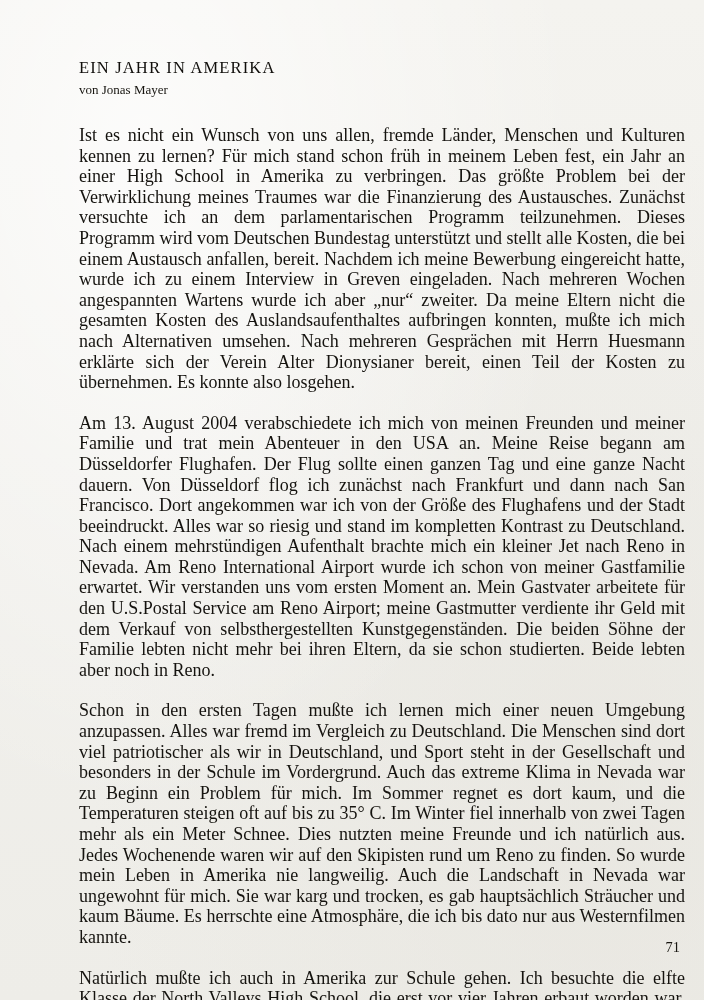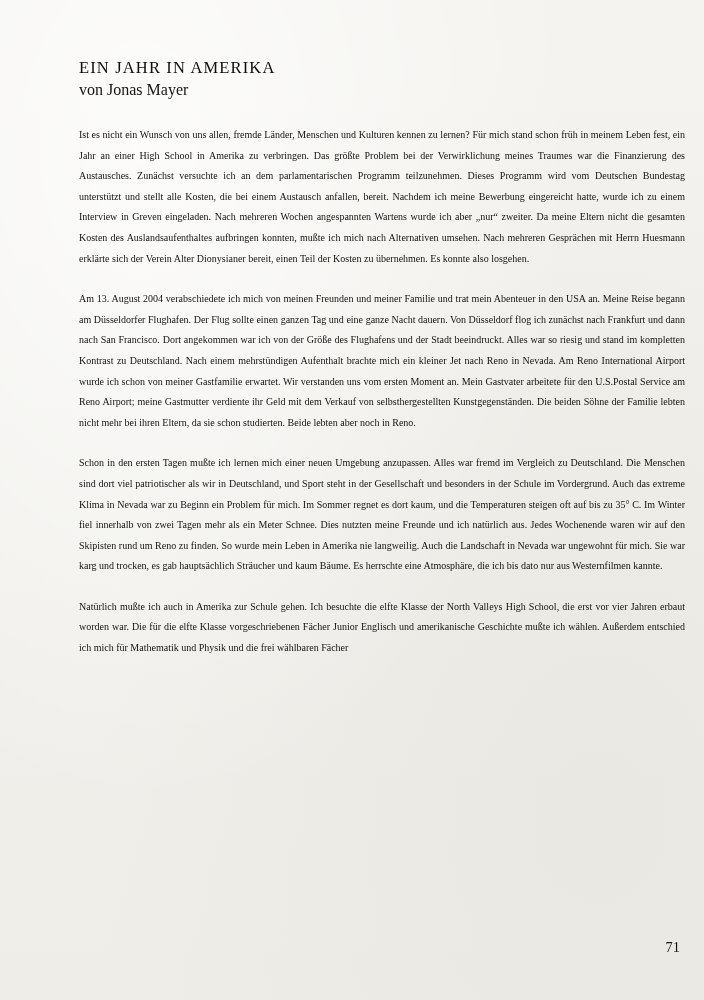--- a/index.html
+++ b/index.html
@@ -40,28 +40,28 @@
   }
   .title {
     font-size: 16.5px;
     letter-spacing: 1.15px;
     line-height: 20px;
     margin: 0 0 2px 0;
     font-weight: normal;
     color: #100e0b;
   }
   .byline {
-    font-size: 16px;
+    font-size: 13px;
     line-height: 19px;
     margin: 0 0 26px 0;
     color: #16140f;
   }
   p.body-par {
     margin: 0 0 20px 0;
-    font-size: 10px;
+    font-size: 18px;
     line-height: 20.6px;
     text-align: justify;
     text-justify: inter-word;
     color: #15130f;
     hyphens: none;
   }
   p.body-par:last-of-type {
     margin-bottom: 0;
   }
   .folio {

